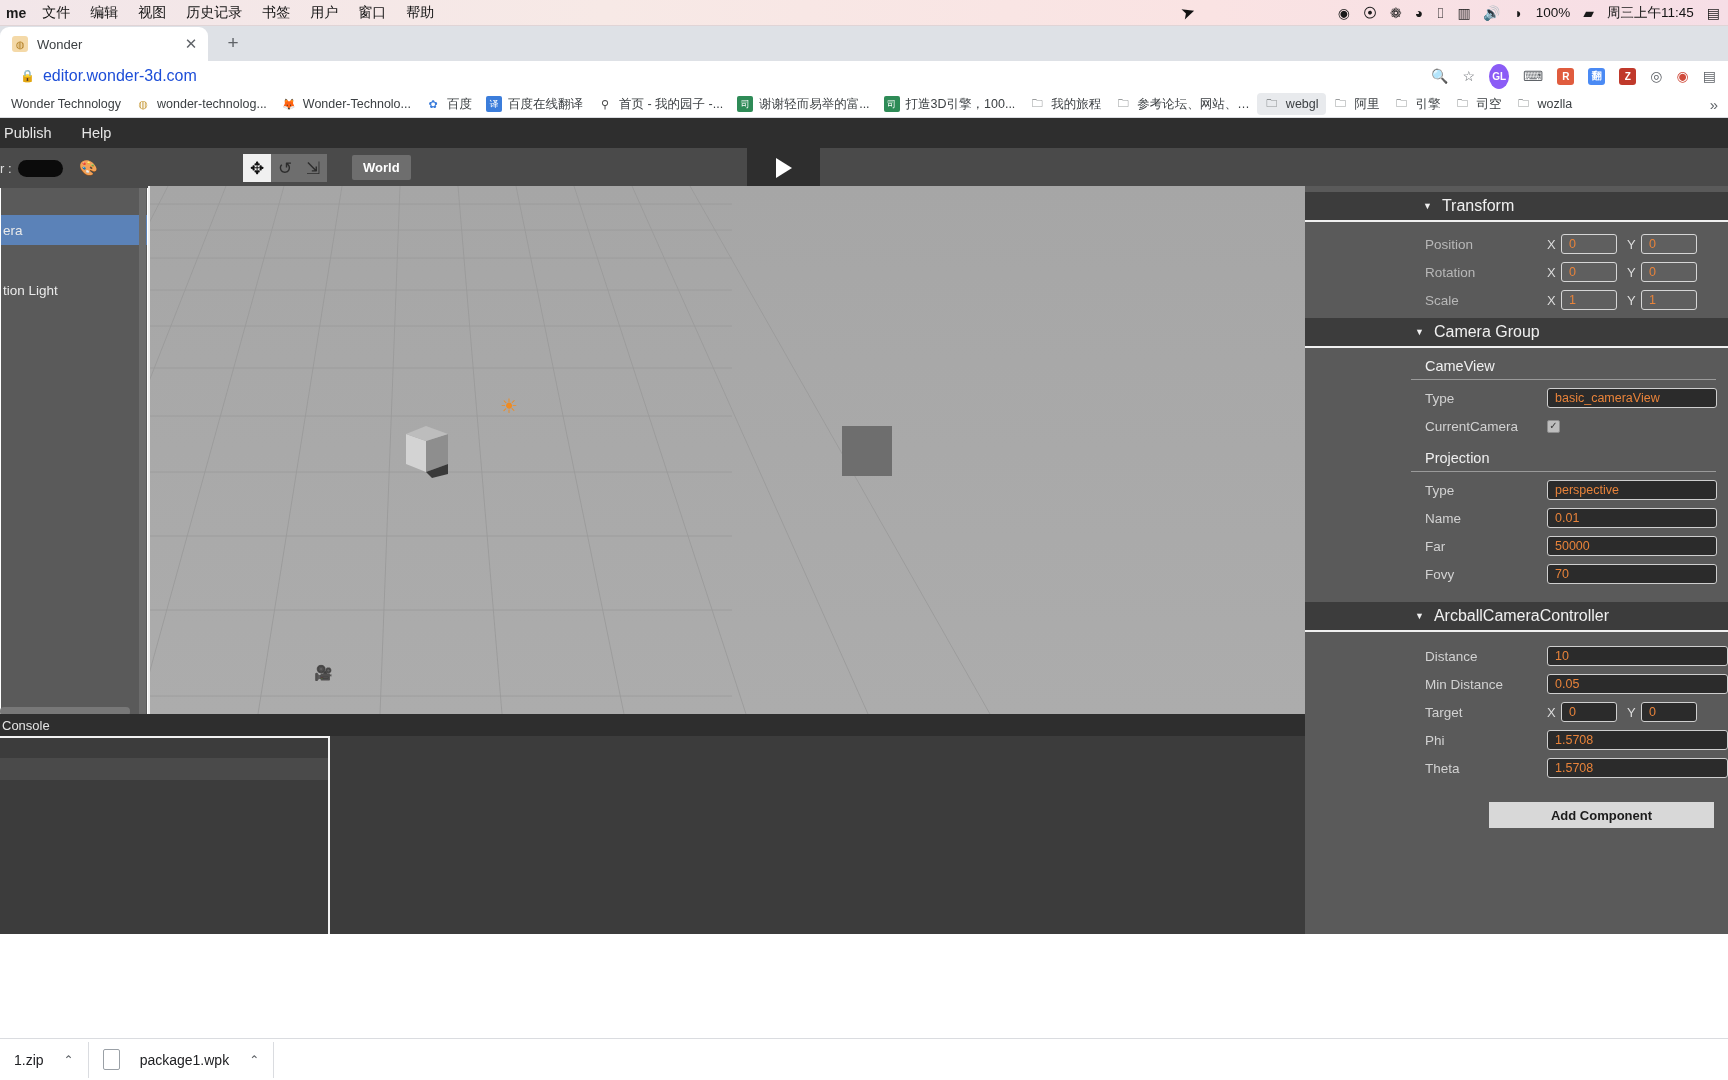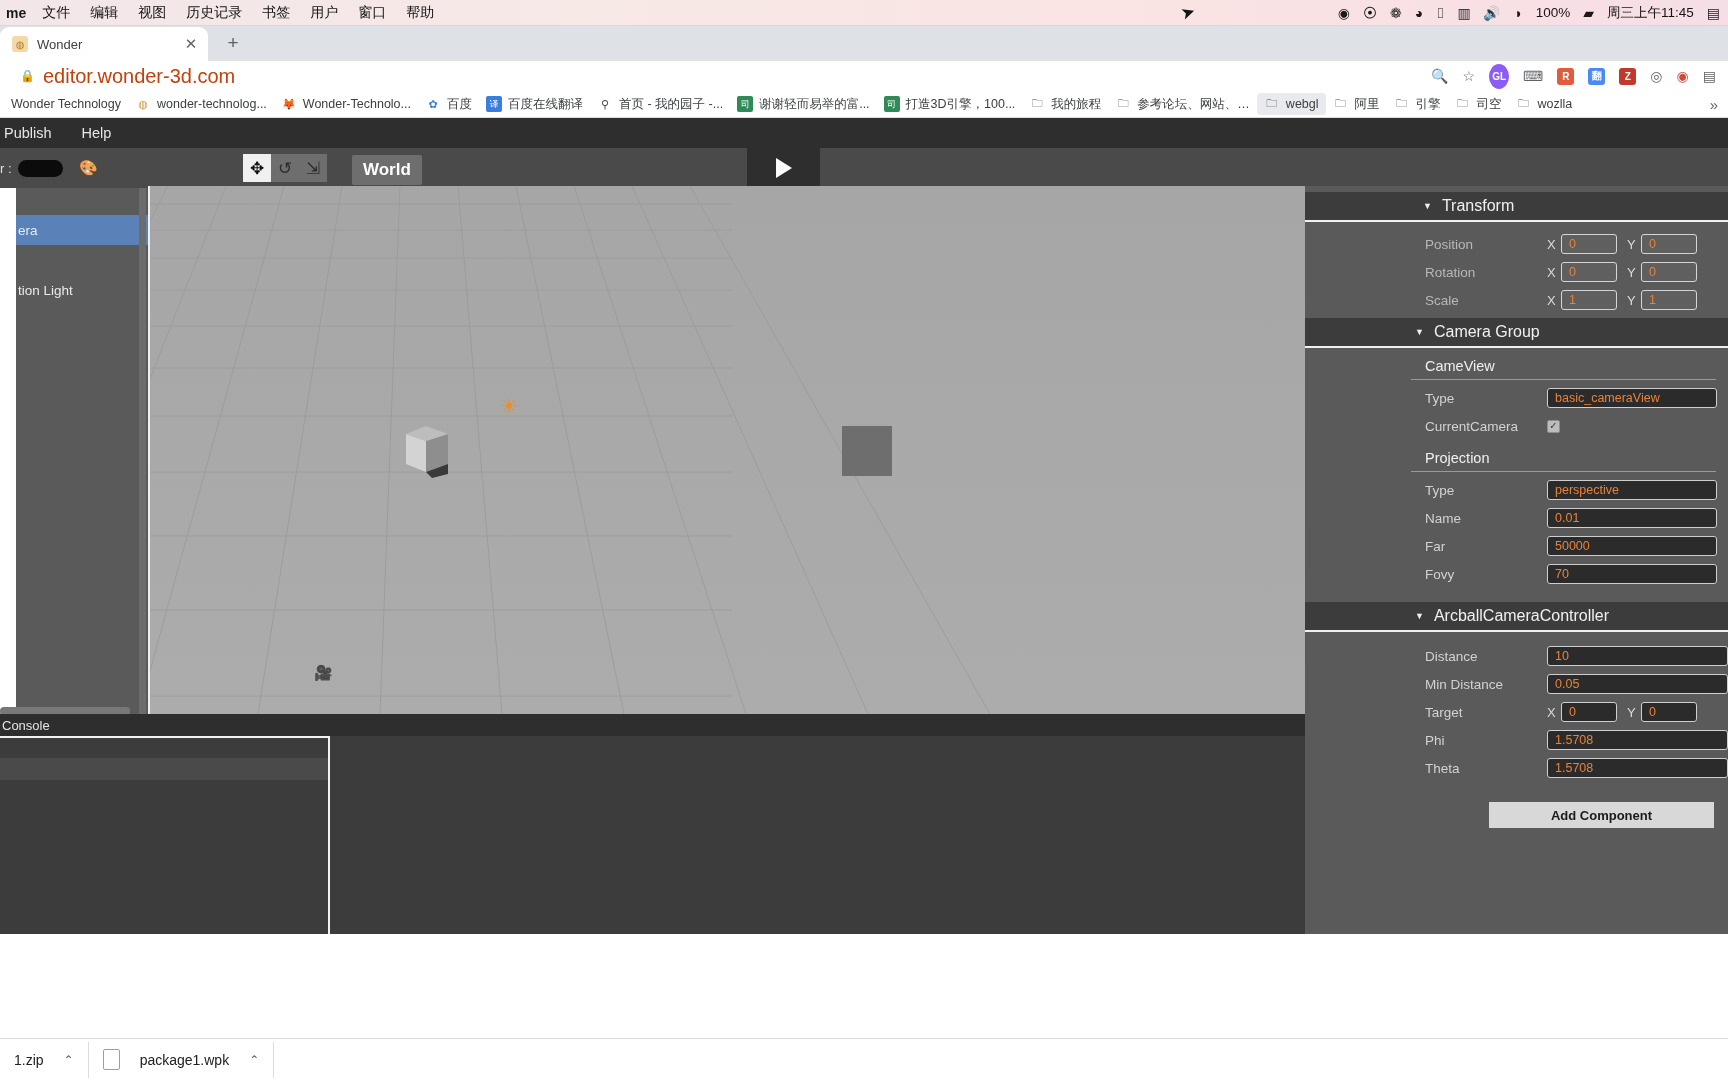--- a/index.html
+++ b/index.html
@@ -62,21 +62,21 @@
     background: #ffffff;
     display: flex; align-items: center;
     padding: 0 8px;
   }
   .omnibox {
     flex: 1; height: 24px;
     display: flex; align-items: center; gap: 8px;
     padding-left: 12px;
   }
   .omnibox .lock { font-size: 12px; color: #5f6368; }
-  .omnibox .url { font-size: 20px; color: #c2410c; }
+  .omnibox .url { font-size: 16px; color: #1d4ed8; }
   .tb-right { display: flex; align-items: center; gap: 14px; padding-right: 4px; }
   .tb-right .ic { font-size: 14px; color: #5f6368; line-height:1; }
   .avatar-gl {
     width: 20px; height: 25px; border-radius: 50%;
     background: #8b5cf6; color: #fff; font-size: 10px; font-weight: bold;
     display: flex; align-items: center; justify-content: center;
   }
   .ext-sq { width: 17px; height: 17px; border-radius: 3px; display:flex;
             align-items:center; justify-content:center; font-size:10px; color:#fff; font-weight:bold;}
 
@@ -116,34 +116,34 @@
   }
   .ed-colorlabel { font-size: 13px; color: #e0e0e0; padding-left: 0px; }
   .ed-swatch { width: 45px; height: 17px; border-radius: 9px; background: #0b0b0b; margin-left: 6px; }
   .ed-pal { margin-left: 17px; font-size: 15px; color: #d8d8d8; }
   .gizmo-group { position: absolute; left: 243px; top: 6px; display: flex; }
   .gz { width: 28px; height: 28px; display: flex; align-items: center; justify-content: center; font-size: 17px;}
   .gz.on { background: #f0f0f0; color: #111; }
   .gz.off { background: #6e6e6e; color: #2c2c2c; }
   .world-btn {
     position: absolute; left: 352px; top: 7px;
-    background: #6e6e6e; color: #fff; font-size: 17px; font-weight: bold;
+    background: #6e6e6e; color: #fff; font-size: 13px; font-weight: bold;
     padding: 5px 11px; border-radius: 2px;
   }
   .play-btn {
     position: absolute; left: 747px; top: 148px;
     width: 73px; height: 40px; background: #2e2e2e;
     display: flex; align-items: center; justify-content: center;
   }
   .play-tri { width: 0; height: 0; border-left: 16px solid #fff;
               border-top: 10px solid transparent; border-bottom: 10px solid transparent; }
 
   
   .hier {
-    position: absolute; left: 16px; top: 188px;
+    position: absolute; left: 1px; top: 188px;
     width: 146px; height: 529px;
     background: #5a5a5a;
     overflow: hidden;
   }
   .hier-row { height: 30px; display: flex; align-items: center; padding-left: 2px;
               font-size: 13.5px; color: #eaeaea; }
   .hier-row.sel { background: #5b82b8; }
   .hier-scroll {
     position: absolute; left: 0; top: 707px; width: 130px; height: 9px;
     background: #787878; border-radius: 4px;

